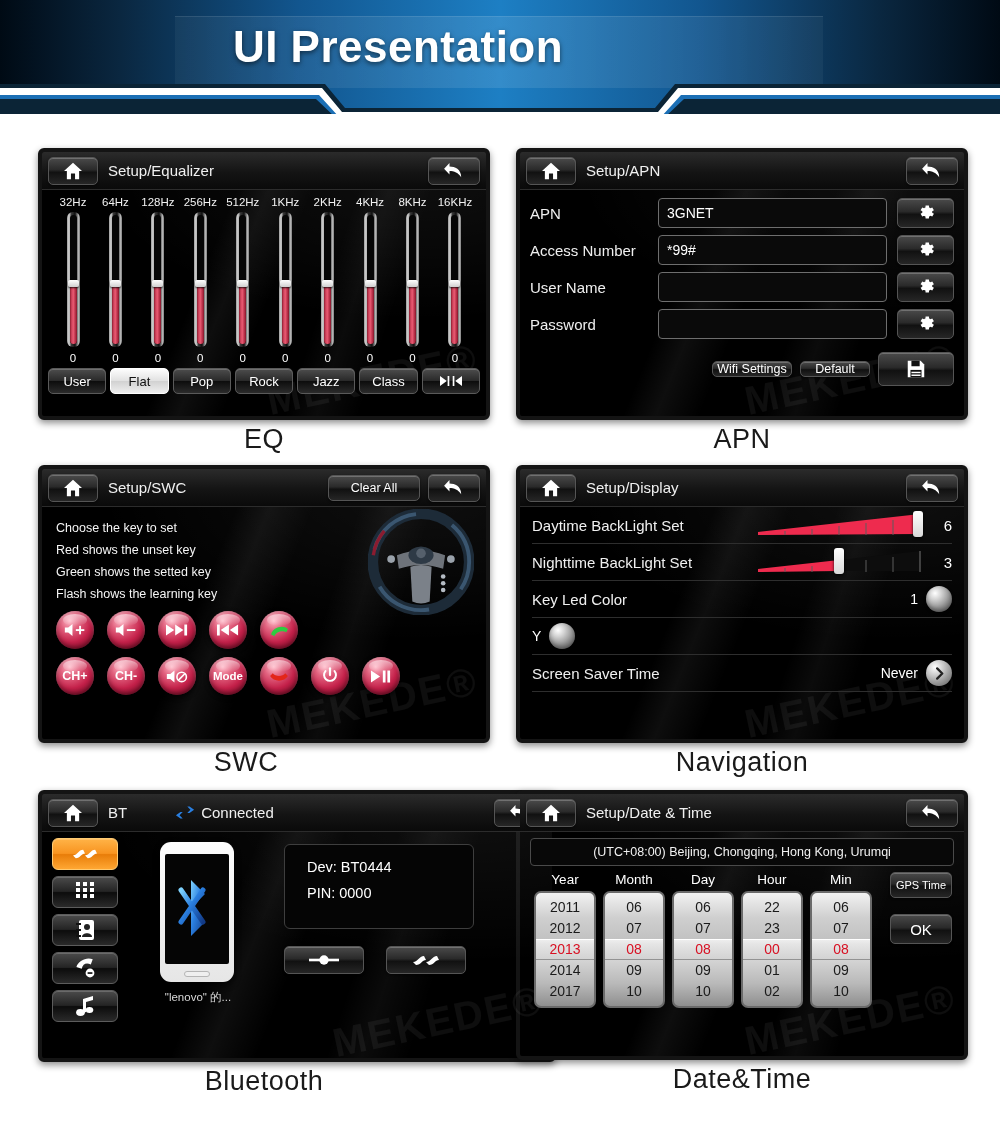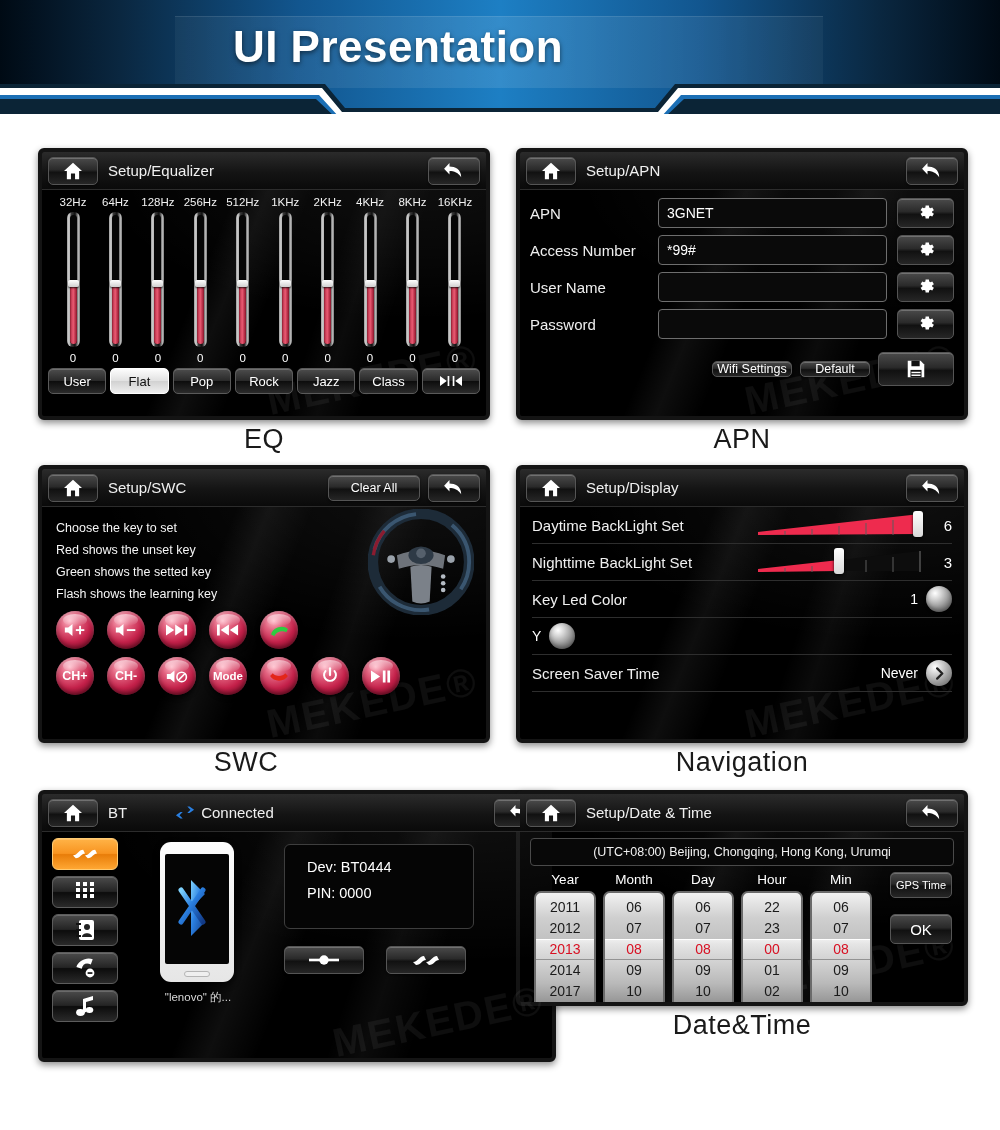--- a/index.html
+++ b/index.html
@@ -816,24 +816,25 @@
             <div class="btn3d bt-act">
               <svg class="ic" width="28" height="13" viewBox="0 0 26 13">
                 <path d="M0 8 C5 8 6 2 11 2 L13 6 C9 6 8 11 3 11 Z" fill="#fff"></path>
                 <path d="M13 8 C18 8 19 2 24 2 L26 6 C22 6 21 11 16 11 Z" fill="#fff"></path>
               </svg>
             </div>
           </div>
         </div>
       </div>
     </div>
+    <div class="cell-caption">Bluetooth</div>
   </div>
 
   <div class="cell" style="left:516px; top:672px; width:452px;">
-    <div class="screen" style="width:452px; height:216px;">
+    <div class="screen" style="width:452px; height:270px;">
       <div class="watermark">MEKEDE®</div>
       <div class="titlebar">
         <div class="btn3d home-btn">
           <svg class="ic" width="20" height="18" viewBox="0 0 24 22">
             <path d="M12 1 L23 11 L19.5 11 L19.5 21 L14.5 21 L14.5 14 L9.5 14 L9.5 21 L4.5 21 L4.5 11 L1 11 Z" fill="#fff"></path>
           </svg>
         </div>
         <div class="tb-title">Setup/Date &amp; Time</div>
         <div class="btn3d back-btn">
           <svg class="ic" width="22" height="18" viewBox="0 0 24 20">

